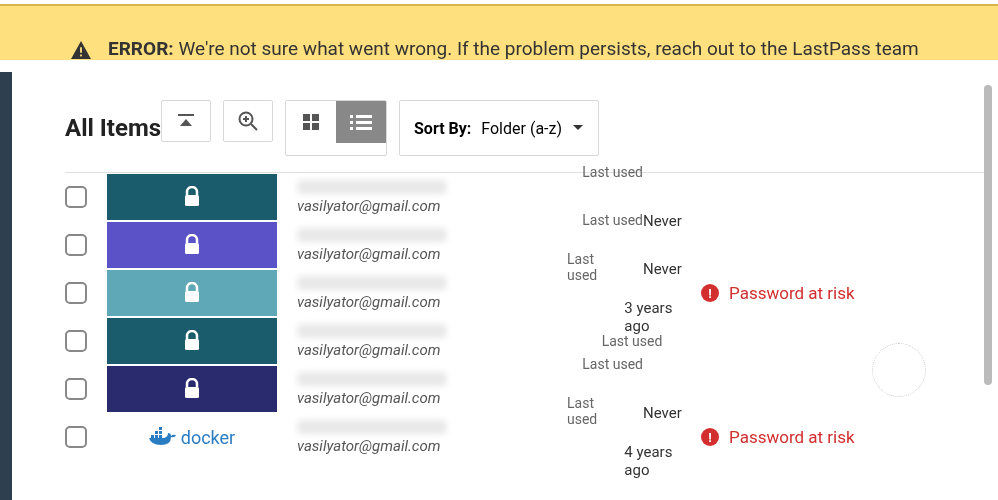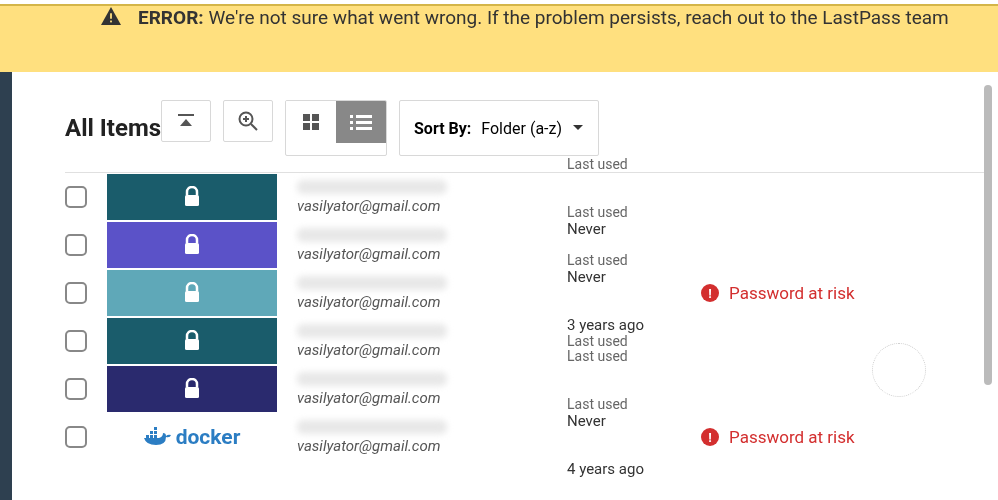--- a/index.html
+++ b/index.html
@@ -17,26 +17,26 @@
       top: 72px;
       bottom: 0;
       width: 12px;
       background: #2e4050;
     }
     .error-banner {
       position: absolute;
       top: 4px;
       left: 0;
       right: 0;
-      height: 68px;
+      height: 56px;
       background: #ffe07f;
       border-top: 2px solid #d4b548;
       display: flex;
-      align-items: flex-start;
-      padding-left: 100px;
+      align-items: flex-end;
+      padding-left: 70px;
       gap: 16px;
       font-size: 19px;
       color: #333;
       white-space: nowrap;
     }
     .error-banner .tri {
       flex-shrink: 0;
     }
     .error-banner b { font-weight: 700; }
     .content {
@@ -158,21 +158,20 @@
       filter: blur(3px);
       border-radius: 6px;
       margin-bottom: 3px;
     }
     .email {
       font-size: 15px;
       color: #555;
     }
     .lastused {
       display: flex;
-      flex-direction: column;
       justify-content: center;
       width: 130px;
       flex-shrink: 0;
     }
     .lastused-label { font-size: 14px; color: #666; }
     .lastused-value { font-size: 15px; color: #333; margin-top: 48px; }
     .alert {
       display: flex;
       align-items: center;
       gap: 10px;
@@ -208,22 +207,21 @@
       width: 8px;
       height: 300px;
       background: #bbb;
       border-radius: 4px;
     }
     .docker-logo {
       display: flex;
       align-items: center;
       gap: 4px;
       color: #2b7dc3;
-      font-size: 21px;
-      font-weight: bold;
+      font-size: 18px;
     }
   </style>
 </head>
 <body>
 
 <div class="left-bar"></div>
 
 <div class="error-banner">
   <svg class="tri" width="22" height="20" viewBox="0 0 24 22">
     <path d="M12 1 L23 21 L1 21 Z" fill="#333"></path>

